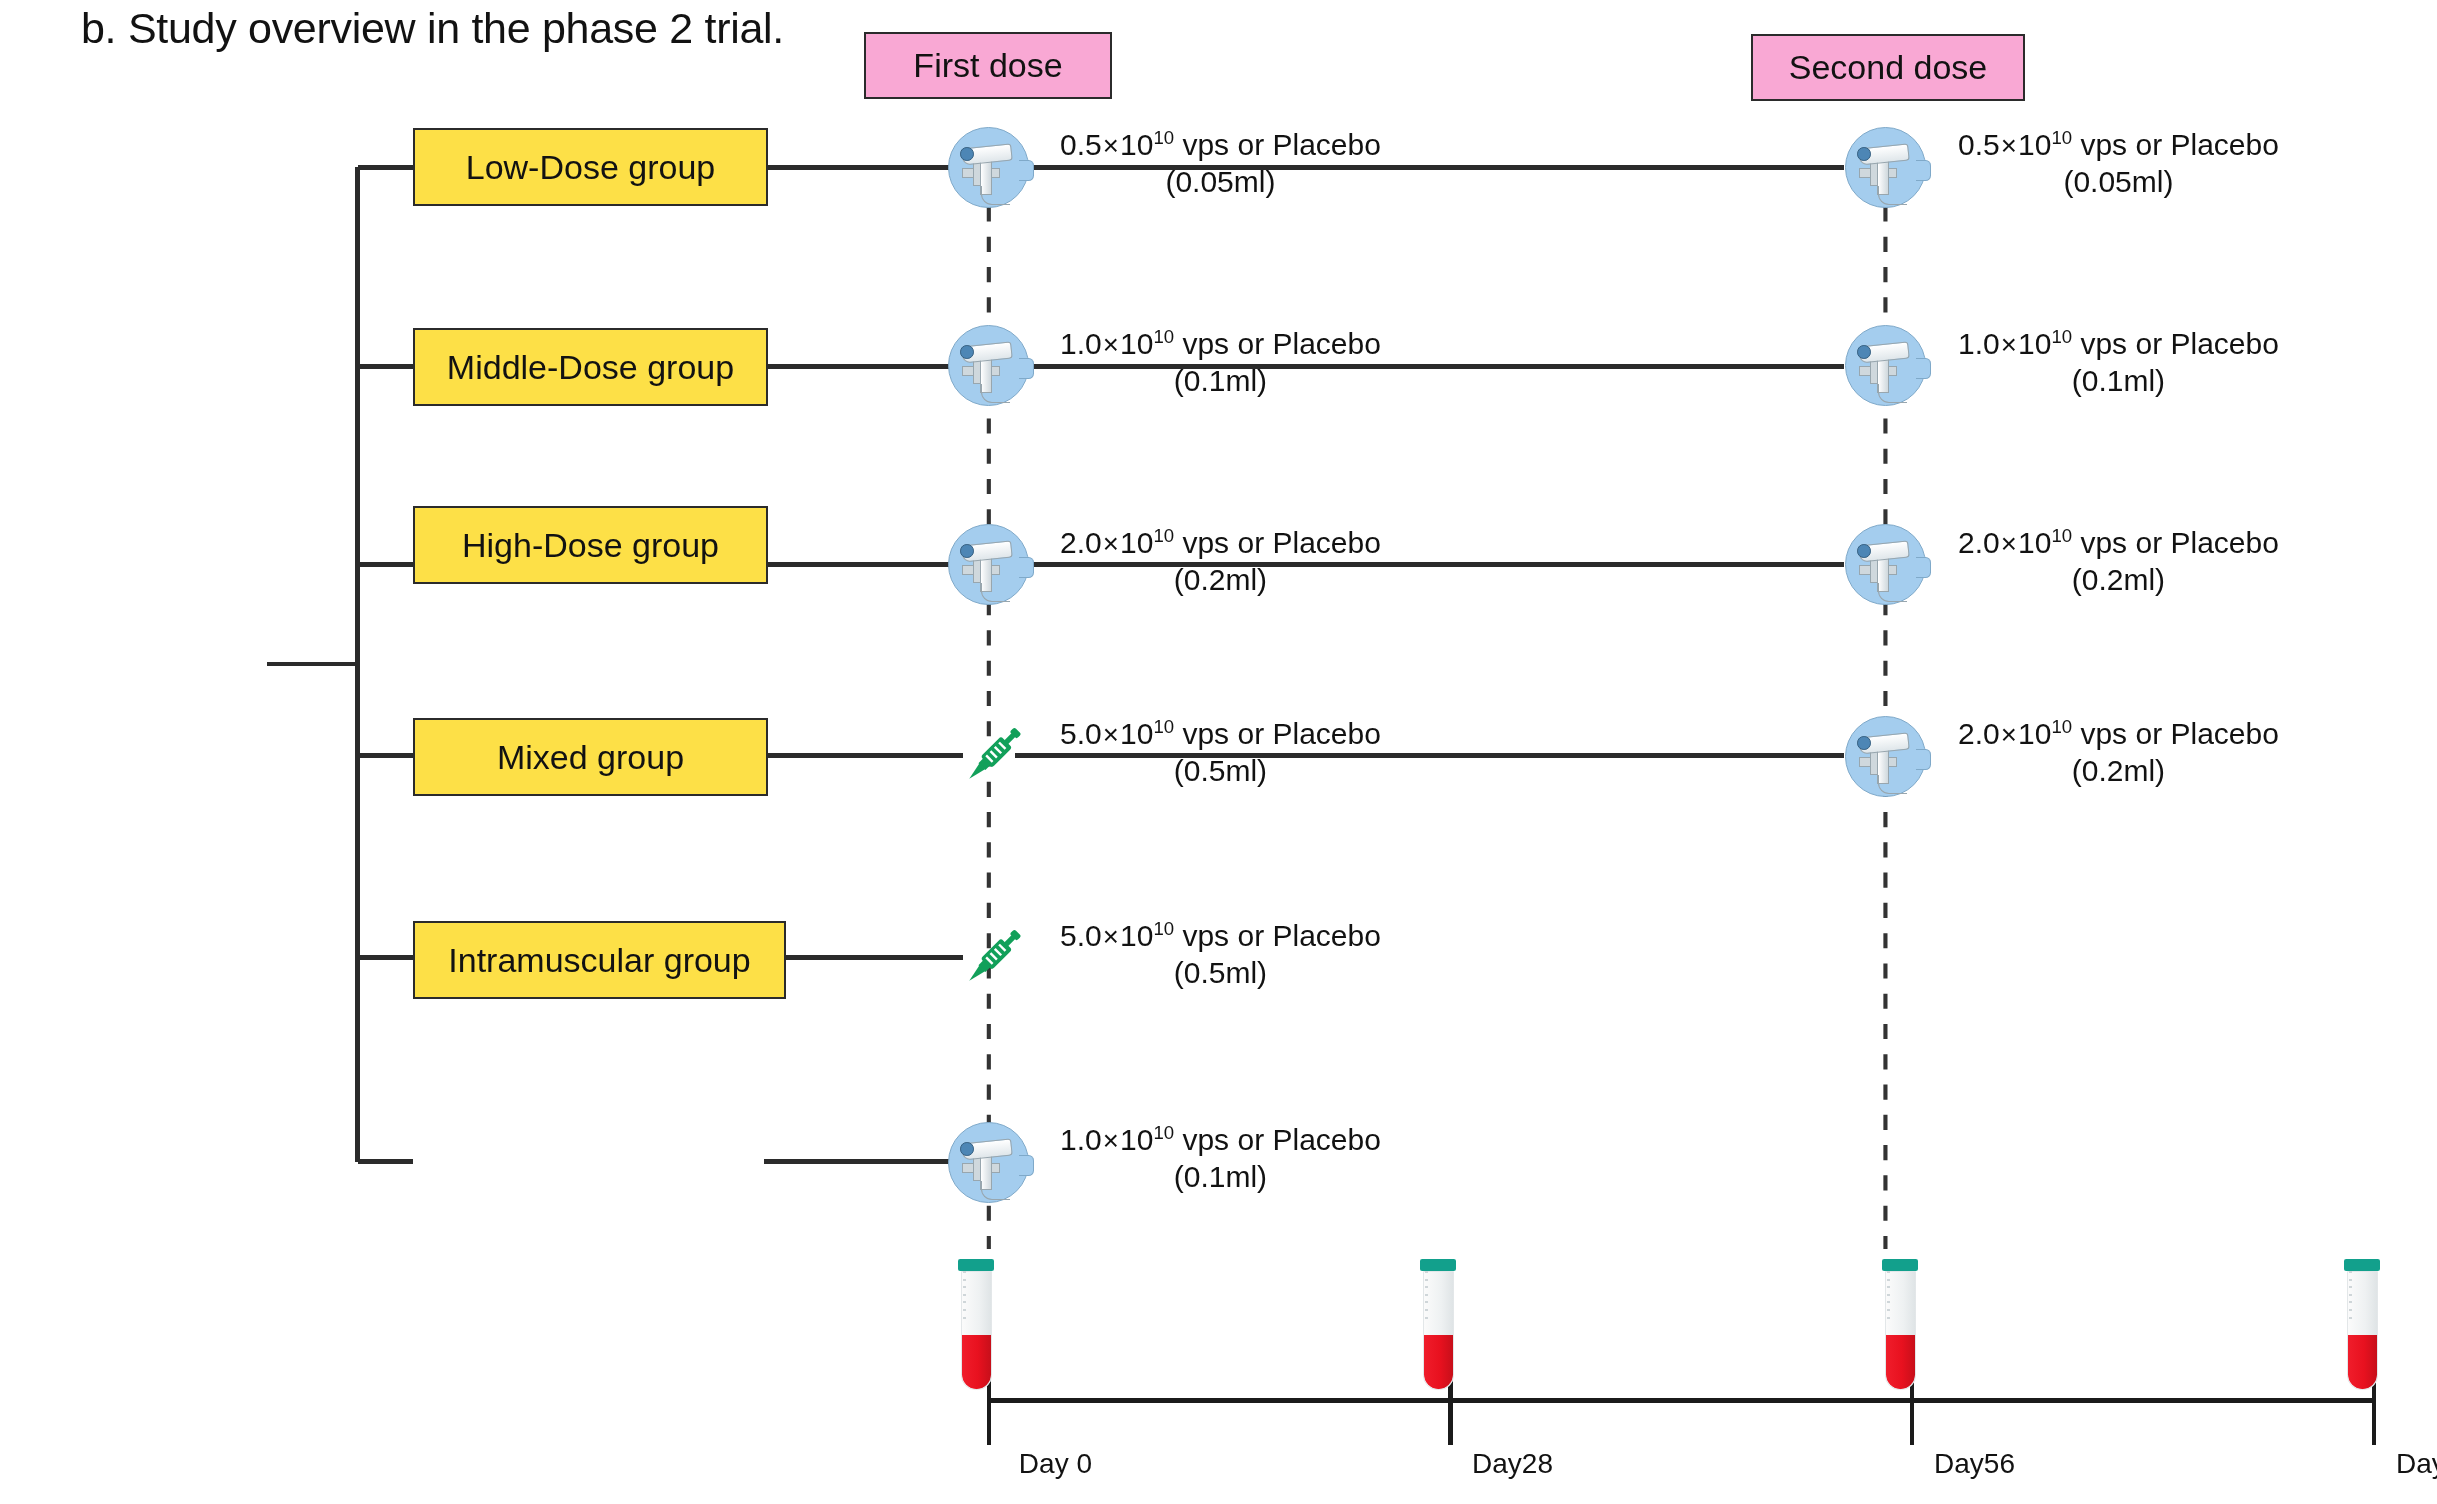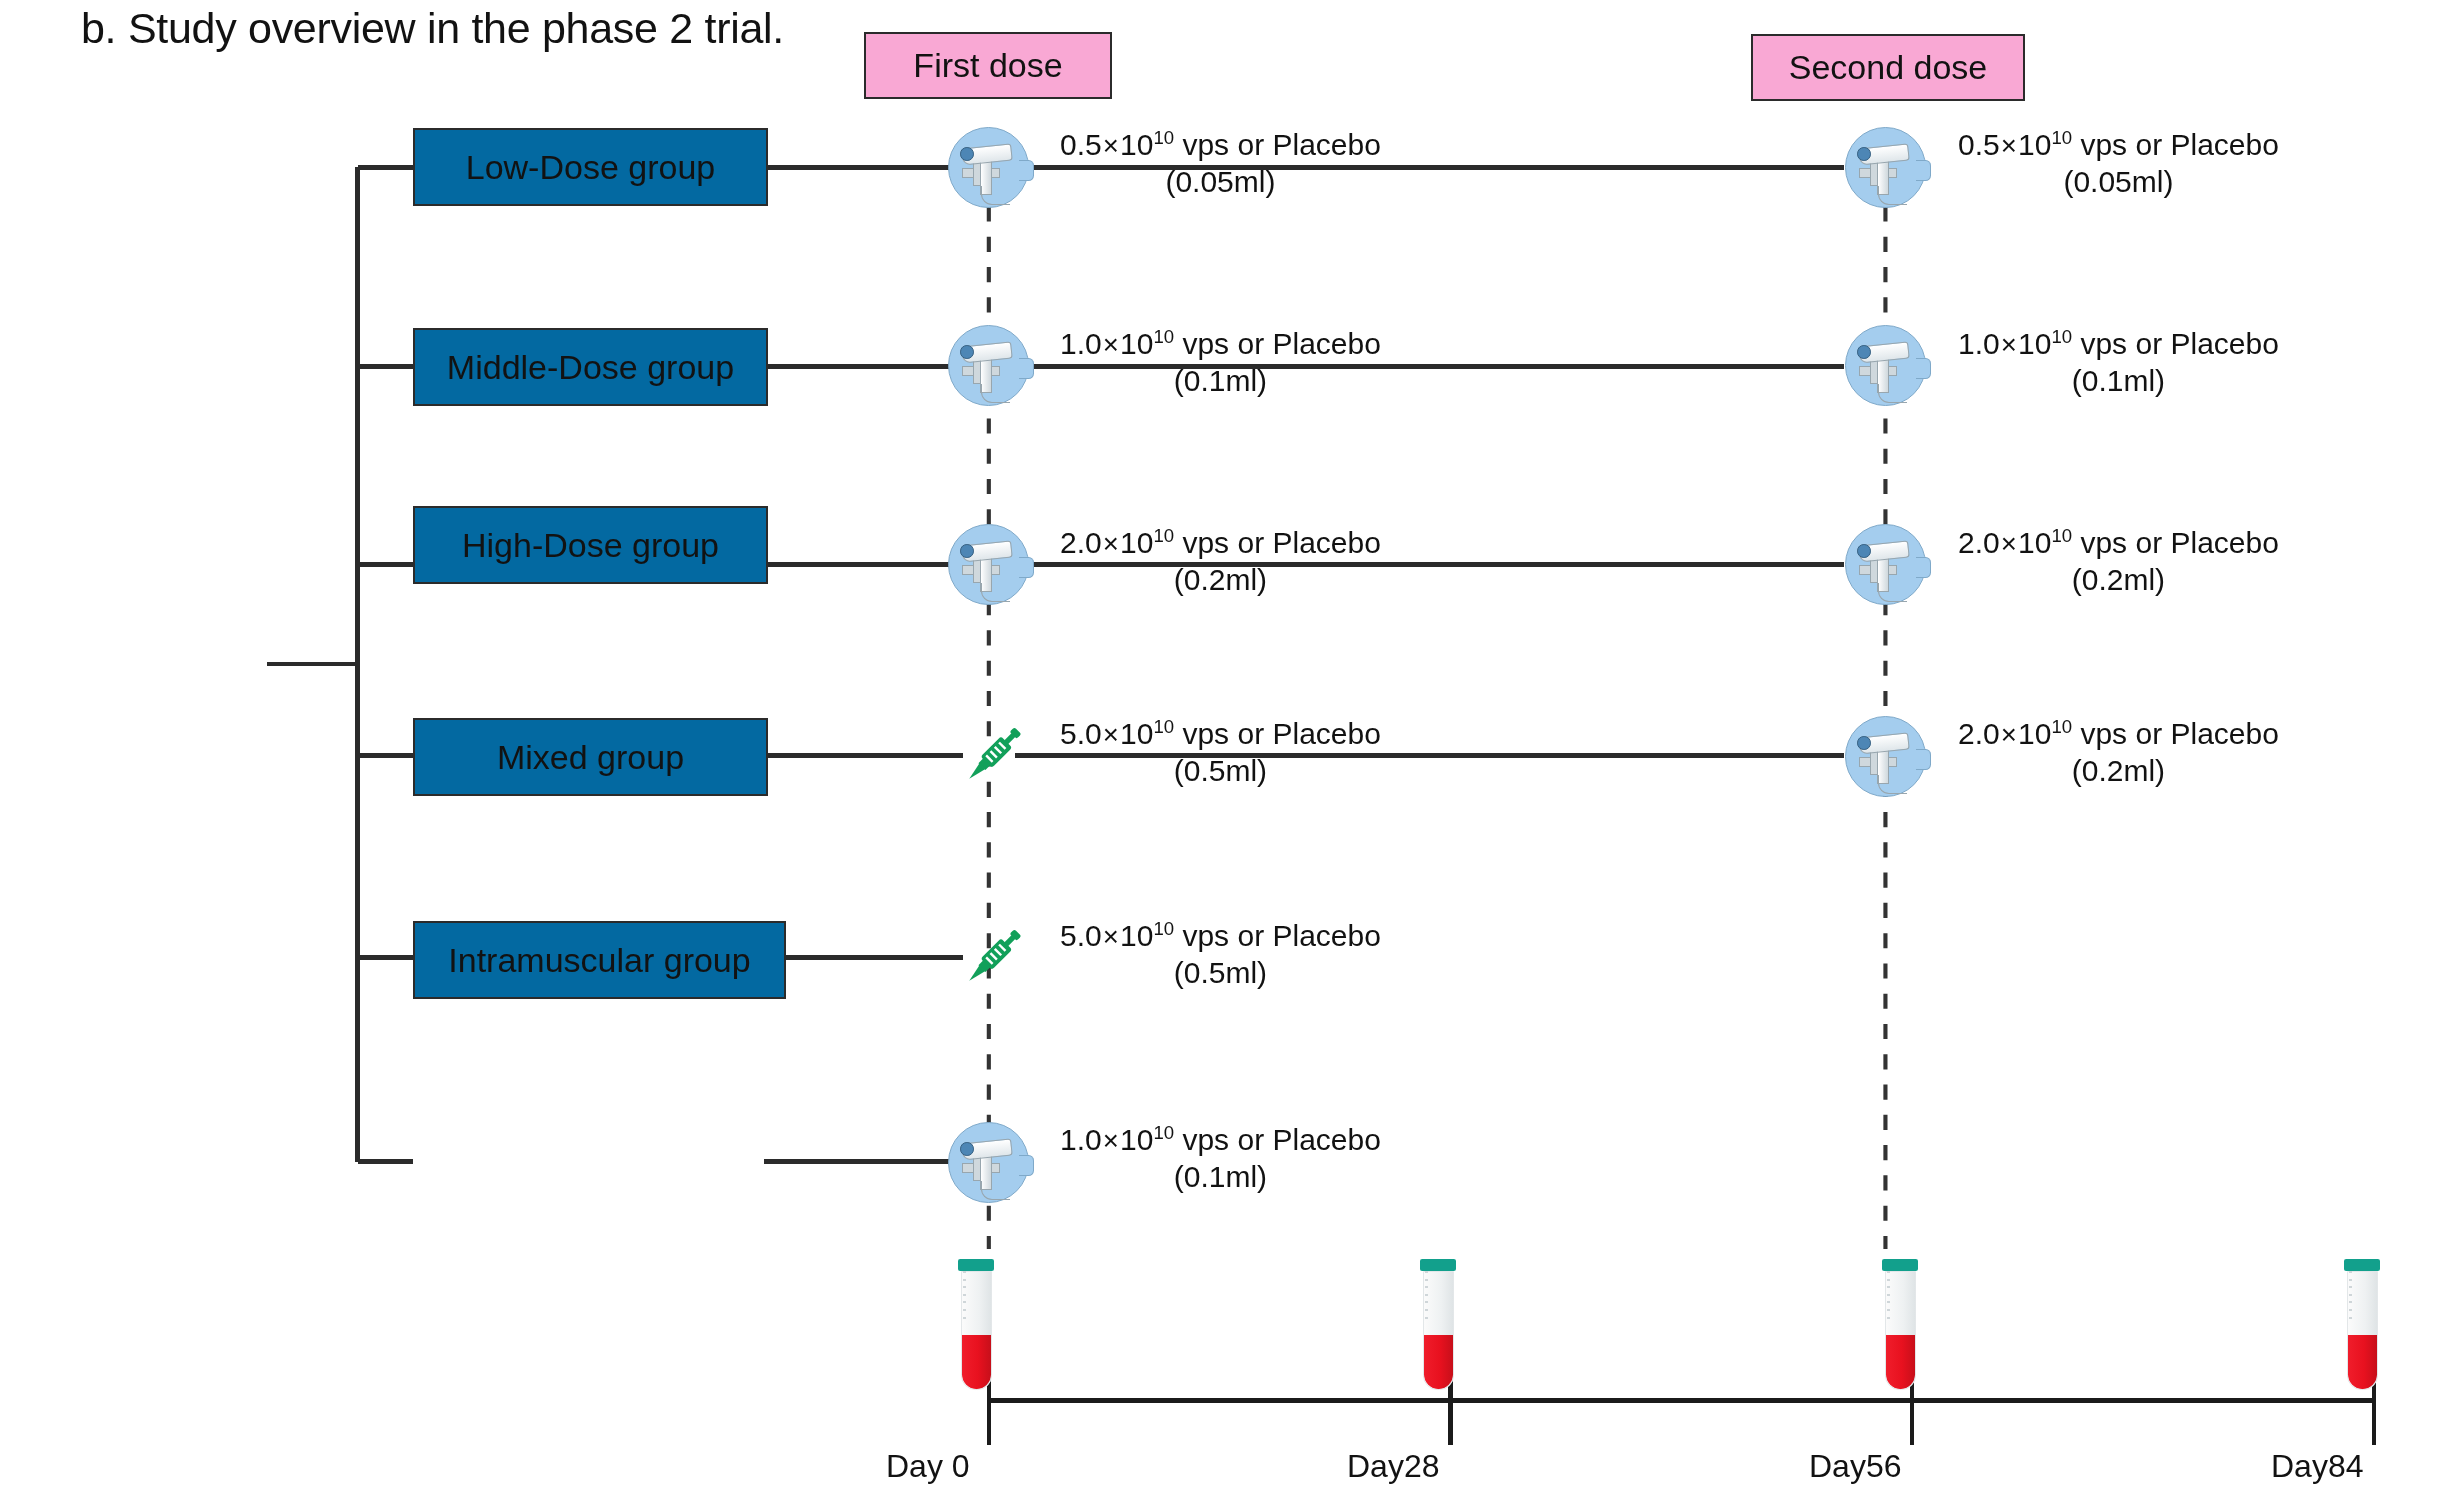--- a/index.html
+++ b/index.html
@@ -23,21 +23,21 @@
     background:#f9a8d4;
     display:flex;align-items:center;justify-content:center;
     font-size:34px;white-space:nowrap;color:#121212;
   }
   #hdr-first{left:864px;top:32px;width:244px;height:63px;}
   #hdr-second{left:1751px;top:34px;width:270px;height:63px;}
 
   .grp-box{
     position:absolute;
     border:2.1px solid #2b2b2b;
-    background:#0369a1;
+    background:#fde047;
     display:flex;align-items:center;justify-content:center;
     font-size:34px;white-space:nowrap;color:#121212;
   }
 
   .dose-label{
     position:absolute;
     font-size:30px;line-height:1.22;white-space:nowrap;color:#121212;
   }
   .dose-label .l2{display:block;text-align:center;}
   sup{font-size:0.62em;vertical-align:super;line-height:0;}
@@ -105,22 +105,22 @@
     position:absolute;left:0;bottom:0;width:29px;height:54px;
     background:linear-gradient(90deg,#f01d2b,#e8111f 55%,#c70f1a);
     border-radius:0 0 14.4px 14.4px;
   }
   .tube .ticks{
     position:absolute;left:4.8px;top:12.4px;width:2.8px;height:50px;
     background:repeating-linear-gradient(#cfd6d9 0 2.1px,transparent 2.1px 7.6px);
   }
 
   .day-label{
-    position:absolute;font-size:32px;white-space:nowrap;color:#121212;
-    text-align:left;
+    position:absolute;font-size:28px;white-space:nowrap;color:#121212;
+    text-align:right;
   }
 </style>
 </head>
 <body>
 
 <div id="stage">
 
   <svg id="wires" viewBox="0 0 3543 2187" xmlns="http://www.w3.org/2000/svg">
     <g stroke="#2b2b2b" fill="none" shape-rendering="crispEdges">
 

